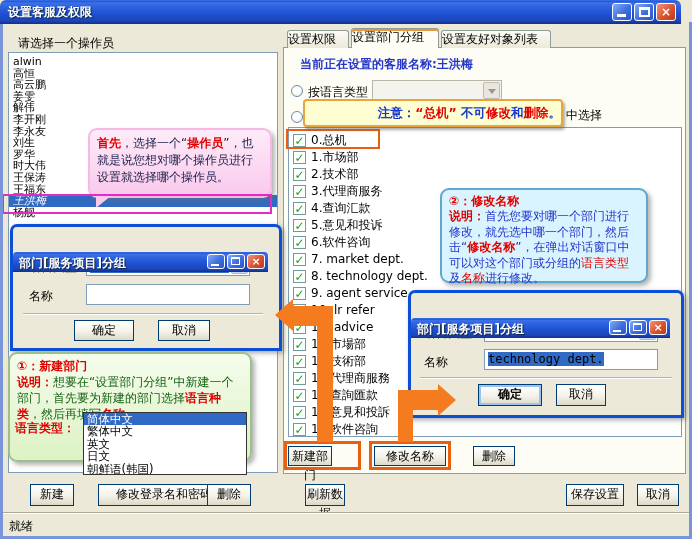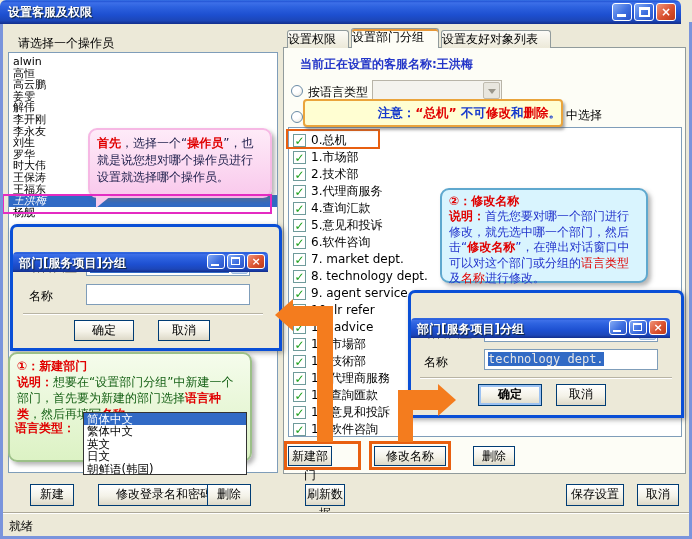--- a/index.html
+++ b/index.html
@@ -107,21 +107,21 @@
 
   
   .dlg{position:absolute;background:#ECE9D8;border:3px solid #0A4FD6;border-radius:7px 7px 0 0;z-index:10;
     box-shadow:2px 2px 5px rgba(60,60,60,.45);}
   .dlg .titlebar{height:20px;border-radius:4px 4px 0 0;top:0;margin-top:25px;}
   .dlg .tb-text{left:6px;top:3px;font-size:12px;}
   .dlg .tb-btns{top:2px;right:3px;}
   .dlg-label{position:absolute;font-size:12px;color:#000;}
   .dlg-input{position:absolute;background:#fff;border:1px solid #7F9DB9;height:21px;font-size:12px;line-height:19px;padding-left:3px;}
   .dlg-sep{position:absolute;height:2px;border-top:1px solid #B8B4A4;border-bottom:1px solid #FFFFFF;}
-  .sel-text{background:#316AC5;color:#e5e5e5;font-family:"DejaVu Sans Mono","Liberation Mono",monospace;font-size:12px;text-align:center;}
+  .sel-text{background:#316AC5;color:#000000;font-family:"DejaVu Sans Mono","Liberation Mono",monospace;font-size:12px;text-align:center;}
   .dlg2{z-index:10;}
 </style>
 </head>
 <body>
 
 <div class="window">
 
   <div class="titlebar">
     <span class="tb-text">设置客服及权限</span>
     <span class="tb-btns">

